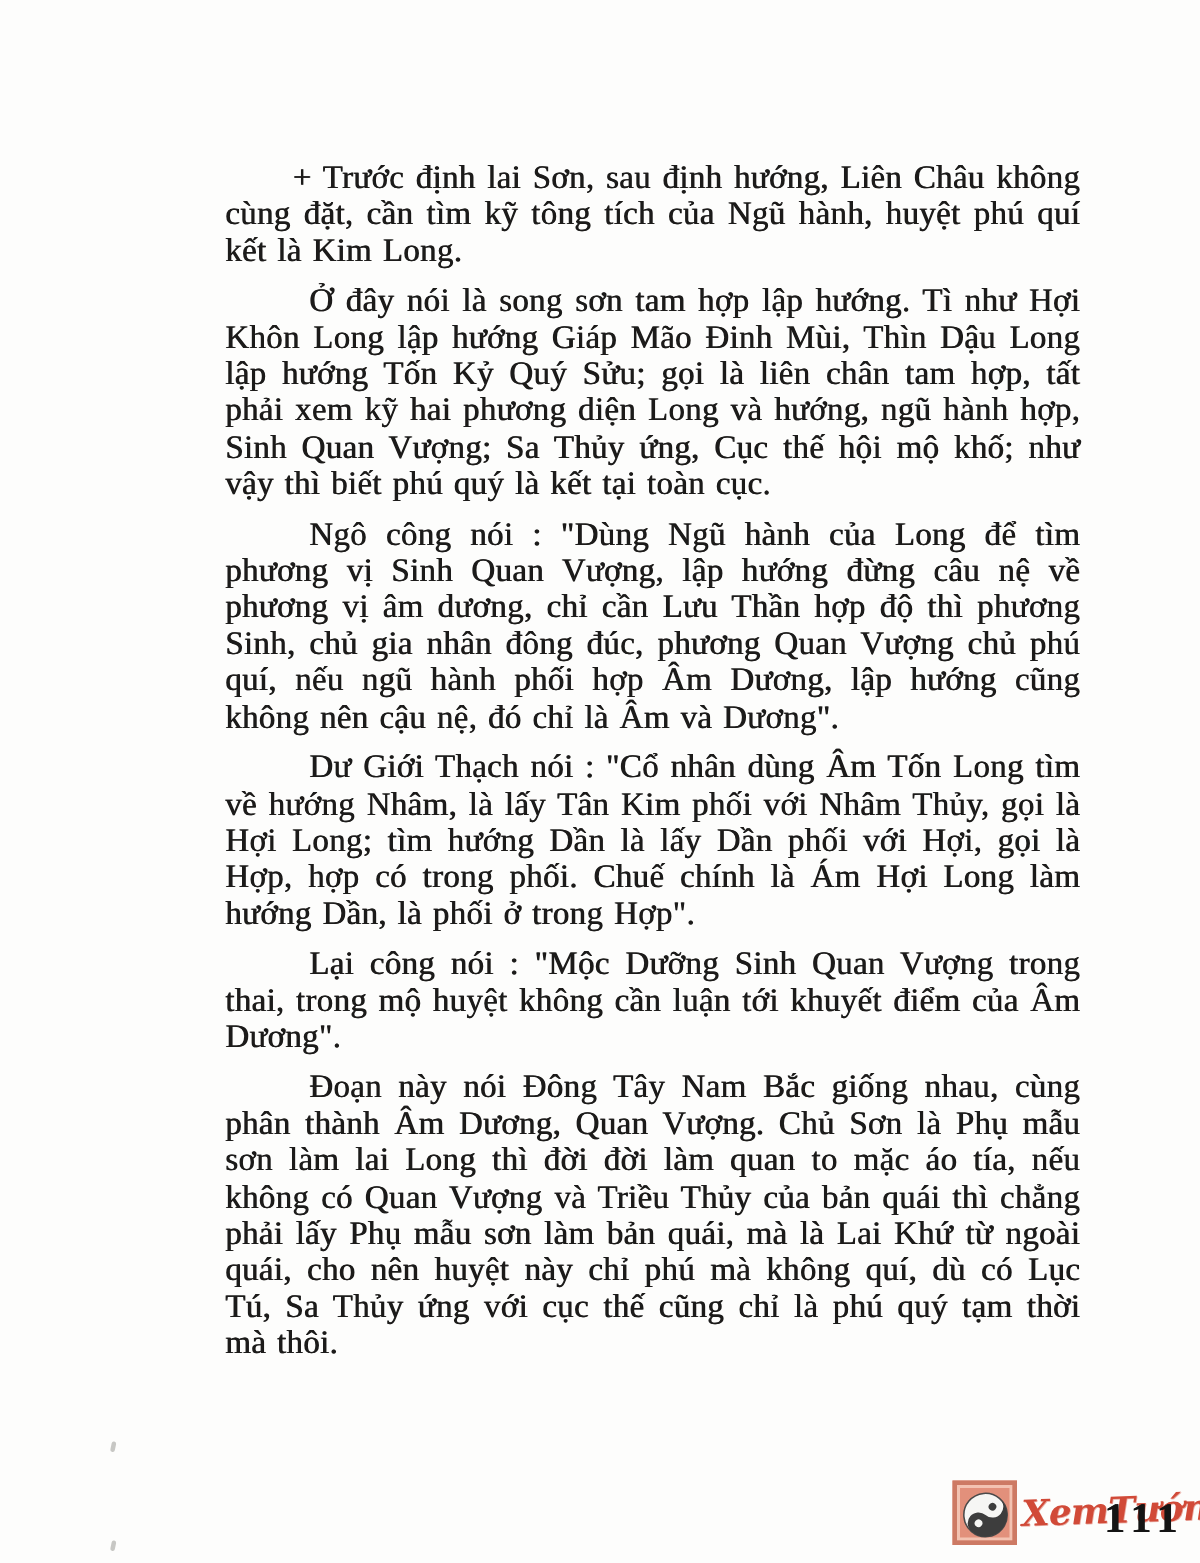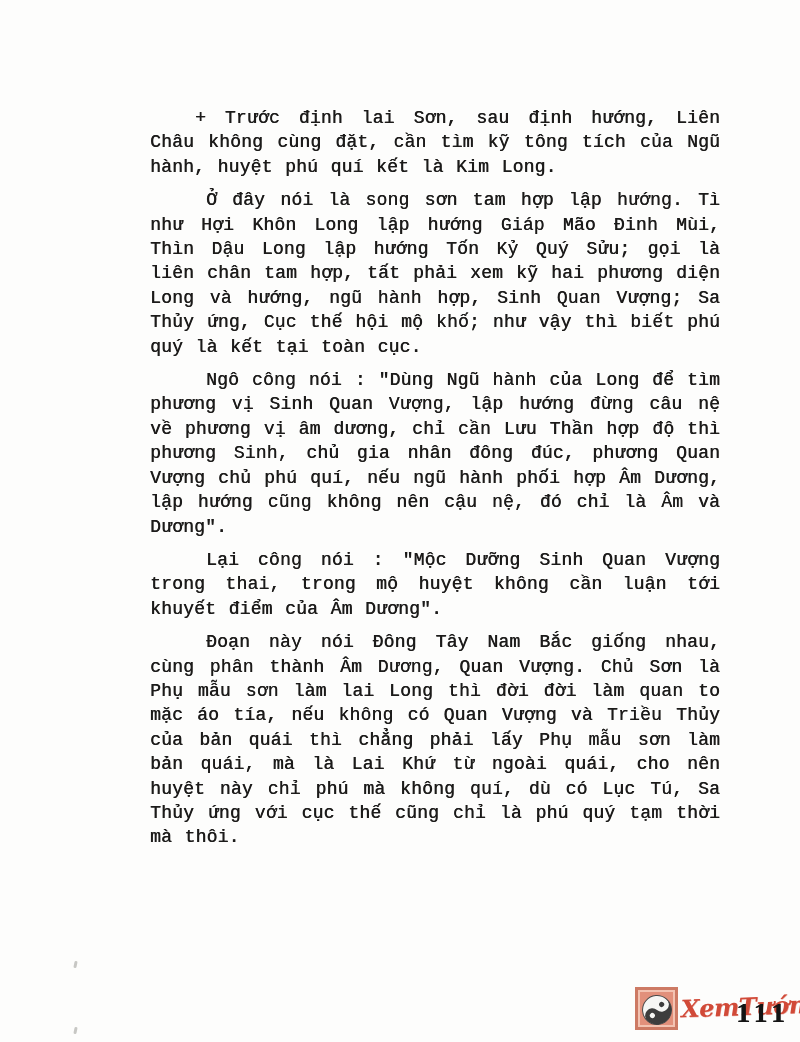--- a/index.html
+++ b/index.html
@@ -12,29 +12,28 @@
   .page {
     position: relative;
     width: 800px; height: 1042px;
     background: #fdfdfc;
   }
   .text-block {
     position: absolute;
     left: 150px; top: 106px;
     width: 570px;
     color: #1c1b1a;
-    font-size: 18px;
+    font-size: 22px;
     line-height: 24.4px;
     text-align: justify;
     text-align-last: left;
     letter-spacing: 0.2px;
     word-spacing: 1.5px;
     
     text-shadow: 0.45px 0 0 currentColor;
-    font-family: Liberation Mono, monospace;
   }
   .text-block p { margin: 0 0 9px 0; }
   .p-plus  { text-indent: 45px; }
   .p-quote { text-indent: 56px; }
 
   .speck {
     position: absolute;
     width: 3px; height: 7px;
     background: #9a9a96;
     border-radius: 2px;
@@ -86,20 +85,21 @@
 </style>
 </head>
 <body>
 
 <div class="page">
 
   <div class="text-block">
     <p class="p-plus">+ Trước định lai Sơn, sau định hướng, Liên Châu không cùng đặt, cần tìm kỹ tông tích của Ngũ hành, huyệt phú quí kết là Kim Long.</p>
     <p class="p-quote">Ở đây nói là song sơn tam hợp lập hướng. Tì như Hợi Khôn Long lập hướng Giáp Mão Đinh Mùi, Thìn Dậu Long lập hướng Tốn Kỷ Quý Sửu; gọi là liên chân tam hợp, tất phải xem kỹ hai phương diện Long và hướng, ngũ hành hợp, Sinh Quan Vượng; Sa Thủy ứng, Cục thế hội mộ khố; như vậy thì biết phú quý là kết tại toàn cục.</p>
     <p class="p-quote">Ngô công nói : "Dùng Ngũ hành của Long để tìm phương vị Sinh Quan Vượng, lập hướng đừng câu nệ về phương vị âm dương, chỉ cần Lưu Thần hợp độ thì phương Sinh, chủ gia nhân đông đúc, phương Quan Vượng chủ phú quí, nếu ngũ hành phối hợp Âm Dương, lập hướng cũng không nên cậu nệ, đó chỉ là Âm và Dương".</p>
+    <p class="p-quote">Dư Giới Thạch nói : "Cổ nhân dùng Âm Tốn Long tìm về hướng Nhâm, là lấy Tân Kim phối với Nhâm Thủy, gọi là Hợi Long; tìm hướng Dần là lấy Dần phối với Hợi, gọi là Hợp, hợp có trong phối. Chuế chính là Ám Hợi Long làm hướng Dần, là phối ở trong Hợp".</p>
     <p class="p-quote">Lại công nói : "Mộc Dưỡng Sinh Quan Vượng trong thai, trong mộ huyệt không cần luận tới khuyết điểm của Âm Dương".</p>
     <p class="p-quote">Đoạn này nói Đông Tây Nam Bắc giống nhau, cùng phân thành Âm Dương, Quan Vượng. Chủ Sơn là Phụ mẫu sơn làm lai Long thì đời đời làm quan to mặc áo tía, nếu không có Quan Vượng và Triều Thủy của bản quái thì chẳng phải lấy Phụ mẫu sơn làm bản quái, mà là Lai Khứ từ ngoài quái, cho nên huyệt này chỉ phú mà không quí, dù có Lục Tú, Sa Thủy ứng với cục thế cũng chỉ là phú quý tạm thời mà thôi.</p>
   </div>
 
   <span class="speck s1"></span>
   <span class="speck s2"></span>
 
   <div class="watermark">
     <span class="yinyang-tile">
       <svg width="34" height="34" viewBox="0 0 40 40" aria-hidden="true">

